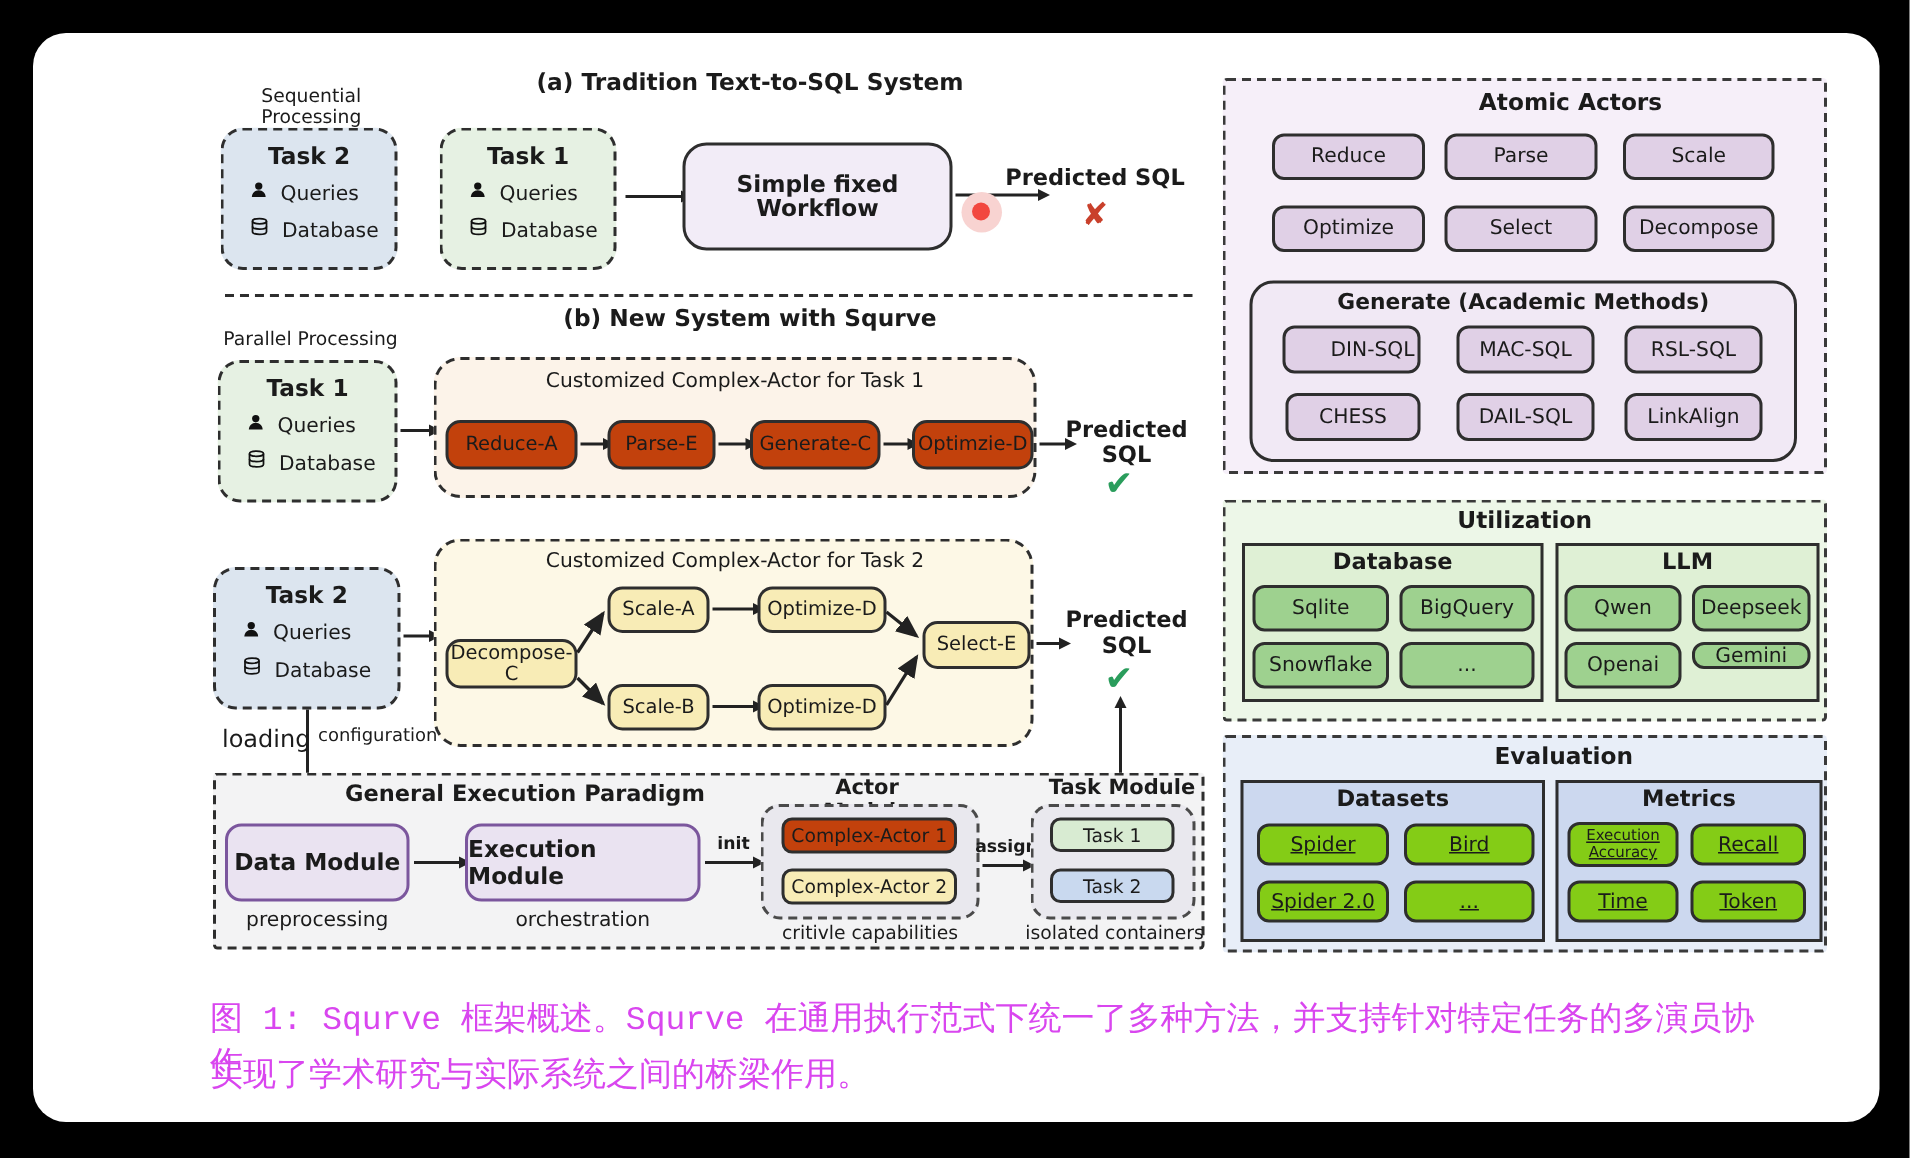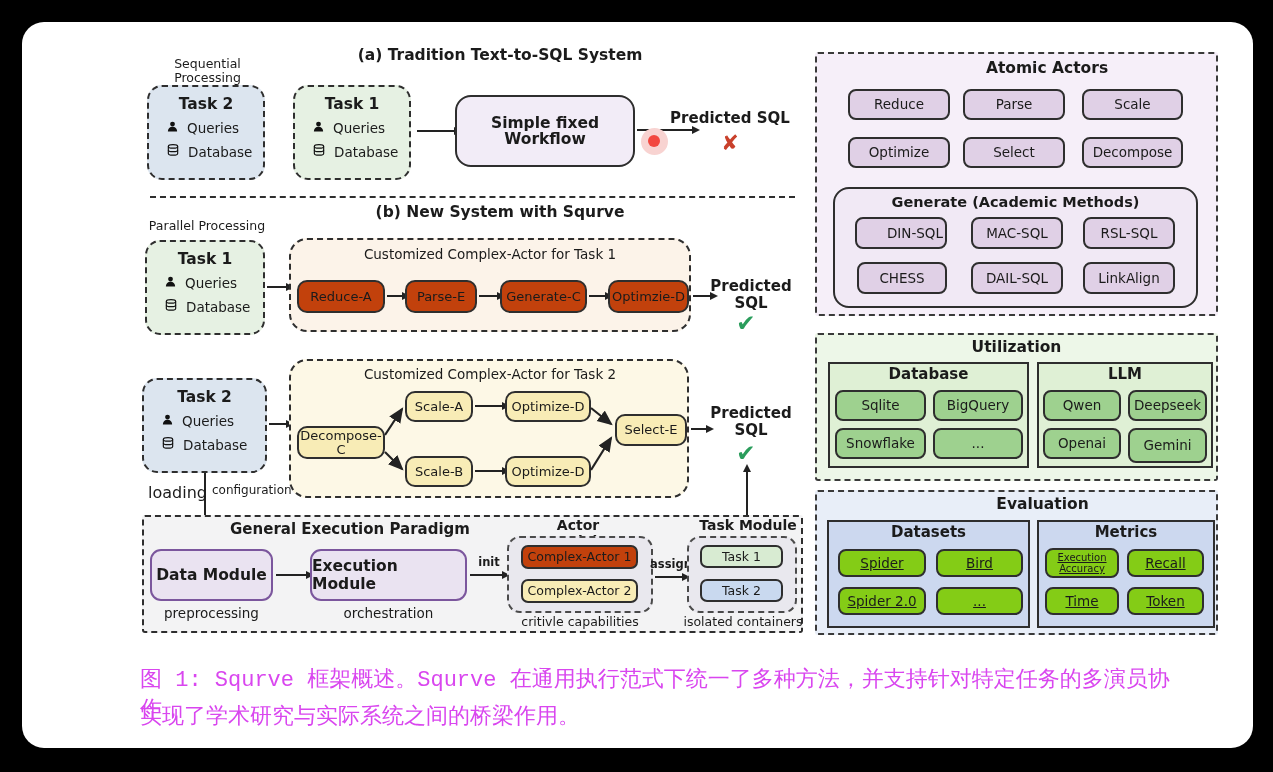--- a/index.html
+++ b/index.html
@@ -261,21 +261,21 @@
 <div class="btn greenbtn" style="left:835px;top:390px;width:91px;height:31px;">Sqlite</div>
 <div class="btn greenbtn" style="left:933px;top:390px;width:90px;height:31px;">BigQuery</div>
 <div class="btn greenbtn" style="left:835px;top:428px;width:91px;height:31px;">Snowflake</div>
 <div class="btn greenbtn" style="left:933px;top:428px;width:90px;height:31px;">...</div>
 
 <div class="sub" style="left:1037px;top:362px;width:176px;height:106px;background:#dff0d5;"></div>
 <div class="lbl ctr bold" style="left:1037px;top:366px;width:176px;font-size:15px;">LLM</div>
 <div class="btn greenbtn" style="left:1043px;top:390px;width:78px;height:31px;">Qwen</div>
 <div class="btn greenbtn" style="left:1128px;top:390px;width:79px;height:31px;">Deepseek</div>
 <div class="btn greenbtn" style="left:1043px;top:428px;width:78px;height:31px;">Openai</div>
-<div class="btn greenbtn" style="left:1128px;top:428px;width:79px;height:35px;">Gemini</div>
+<div class="btn greenbtn" style="left:1128px;top:428px;width:79px;height:18px;">Gemini</div>
 
 <div class="panel" style="left:815px;top:490px;width:403px;height:145px;background:#e8eef8;"></div>
 <div class="lbl ctr bold" style="left:815px;top:496px;width:455px;font-size:15.5px;">Evaluation</div>
 
 <div class="sub" style="left:827px;top:520px;width:203px;height:108px;background:#ccd8ef;"></div>
 <div class="lbl ctr bold" style="left:827px;top:524px;width:203px;font-size:15px;">Datasets</div>
 <div class="btn bluebtn" style="left:838px;top:549px;width:88px;height:28px;">Spider</div>
 <div class="btn bluebtn" style="left:936px;top:549px;width:87px;height:28px;">Bird</div>
 <div class="btn bluebtn" style="left:838px;top:587px;width:88px;height:28px;">Spider 2.0</div>
 <div class="btn bluebtn" style="left:936px;top:587px;width:87px;height:28px;">...</div>

